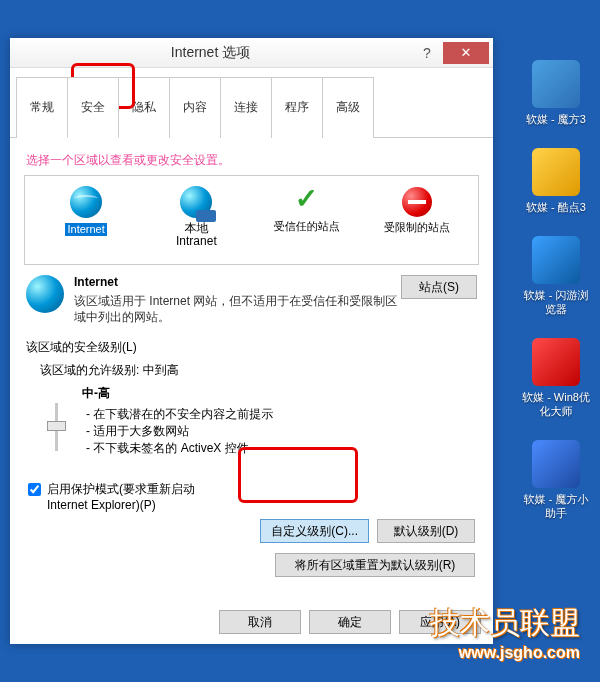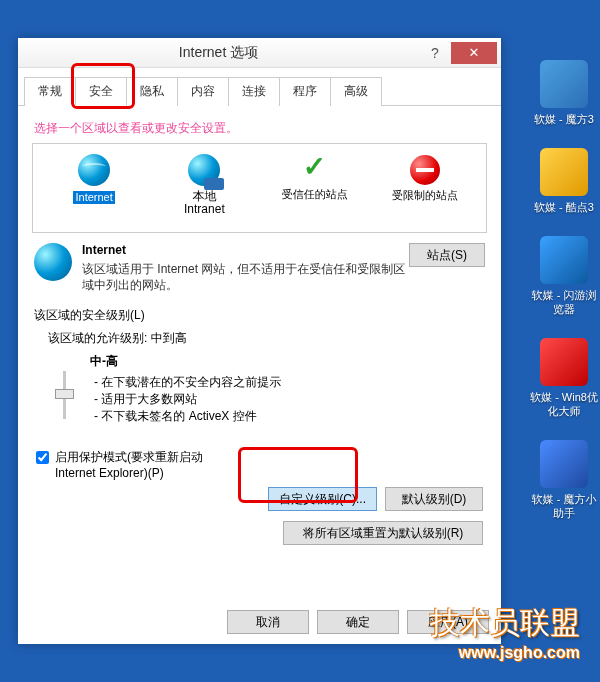--- a/index.html
+++ b/index.html
@@ -1,24 +1,24 @@
 <!DOCTYPE html>
 <html><head>
 <meta charset="utf-8">
 <style>
 *{box-sizing:border-box;margin:0;padding:0;font-family:"Microsoft YaHei",SimSun,Arial,sans-serif;font-size:12px}
 body{background:#1e5fb4;width:600px;height:682px;position:relative;overflow:hidden}
-.dialog{position:absolute;left:18px;top:38px;width:483px;height:606px;background:#fff;box-shadow:0 0 10px rgba(0,0,0,.3)}
+.dialog{position:absolute;left:10px;top:38px;width:483px;height:606px;background:#fff;box-shadow:0 0 10px rgba(0,0,0,.3)}
 .titlebar{height:30px;background:linear-gradient(#fff,#f0f0f0);display:flex;align-items:center;position:relative;border-bottom:1px solid #ddd}
 .title{flex:1;text-align:center;font-size:14px;color:#333}
 .help-btn{width:32px;height:22px;display:flex;align-items:center;justify-content:center;color:#555;font-size:14px;cursor:pointer}
 .close-btn{width:46px;height:22px;margin-right:4px;background:#c75050;display:flex;align-items:center;justify-content:center;cursor:pointer}
 .close-x{color:#fff;font-size:13px}
 .tabs{display:flex;padding:8px 6px 0 6px;background:#fff;border-bottom:1px solid #ccc;position:relative}
-.tab{padding:5px 13px;border:1px solid #ccc;border-bottom:none;background:#fff;margin-right:-1px;cursor:pointer;position:relative;top:1px;color:#333}
+.tab{padding:21px 13px;border:1px solid #ccc;border-bottom:none;background:#fff;margin-right:-1px;cursor:pointer;position:relative;top:1px;color:#333}
 .tab.active{background:#fff;border-bottom:1px solid #fff;z-index:2}
 .content{padding:10px 14px}
 .section-label{margin:4px 0 6px 2px;color:#ec4899}
 .zones-box{border:1px solid #ccc;padding:10px 6px;display:flex;height:90px}
 .zone{width:25%;text-align:center;cursor:pointer}
 .zone-icon{width:32px;height:32px;margin:0 auto 4px}
 .z-int{background:radial-gradient(circle at 30% 30%,#9ff5ff,#0097d8 50%,#015a8e);border-radius:50%;position:relative}
 .z-int:after{content:"";position:absolute;left:4px;top:9px;width:24px;height:5px;border-top:2px solid rgba(255,255,255,.5);border-radius:50%}
 .z-local{background:radial-gradient(circle at 30% 30%,#9ff5ff,#0097d8 50%,#015a8e);border-radius:50%;position:relative}
 .z-local:after{content:"";position:absolute;right:-4px;bottom:-4px;width:20px;height:12px;background:#2d6fb5;border-radius:2px}
@@ -47,21 +47,21 @@
 .chk{margin:2px 6px 0 0}
 .btns-row{display:flex;justify-content:flex-end;gap:8px;margin:6px 2px 0 0}
 .btn{height:24px;border:1px solid #adadad;background:#e1e1e1;cursor:pointer;padding:0 10px;min-width:98px}
 .btn.hl{background:#cde6f7;border-color:#5a9bd5}
 .reset-row{display:flex;justify-content:flex-end;margin:10px 2px 0 0}
 .bottom-btns{position:absolute;bottom:10px;right:12px;display:flex;gap:8px}
 .bbtn{width:82px;height:24px;border:1px solid #adadad;background:#e1e1e1;cursor:pointer}
 .red-box{position:absolute;border:3px solid #e80000;border-radius:6px;pointer-events:none}
 .rb1{left:71px;top:63px;width:64px;height:46px}
 .rb2{left:238px;top:447px;width:120px;height:56px}
-.desktop-icons{position:absolute;right:0;top:60px;width:72px}
+.desktop-icons{position:absolute;right:8px;top:60px;width:72px}
 .di{text-align:center;margin-bottom:22px;cursor:pointer}
 .di-icon{width:48px;height:48px;margin:0 auto 4px;border-radius:6px}
 .di-cube{background:linear-gradient(135deg,#4aa0e0,#2d6fb5)}
 .di-cool{background:linear-gradient(135deg,#ffd24a,#e09a00)}
 .di-flash{background:linear-gradient(135deg,#3aa0ff,#0d5aa0)}
 .di-w8{background:linear-gradient(135deg,#ff4a4a,#c00000)}
 .di-help{background:linear-gradient(135deg,#4a8aff,#1d4aa0)}
 .di-label{color:#fff;font-size:11px;line-height:14px;text-shadow:0 1px 2px rgba(0,0,0,.6)}
 .watermark{position:absolute;right:20px;bottom:20px;text-align:right;pointer-events:none}
 .wm1{color:#fff;font-size:30px;font-weight:normal;text-shadow:1px 1px 0 #e07000,-1px -1px 0 #e07000,2px 2px 3px rgba(0,0,0,.5)}

